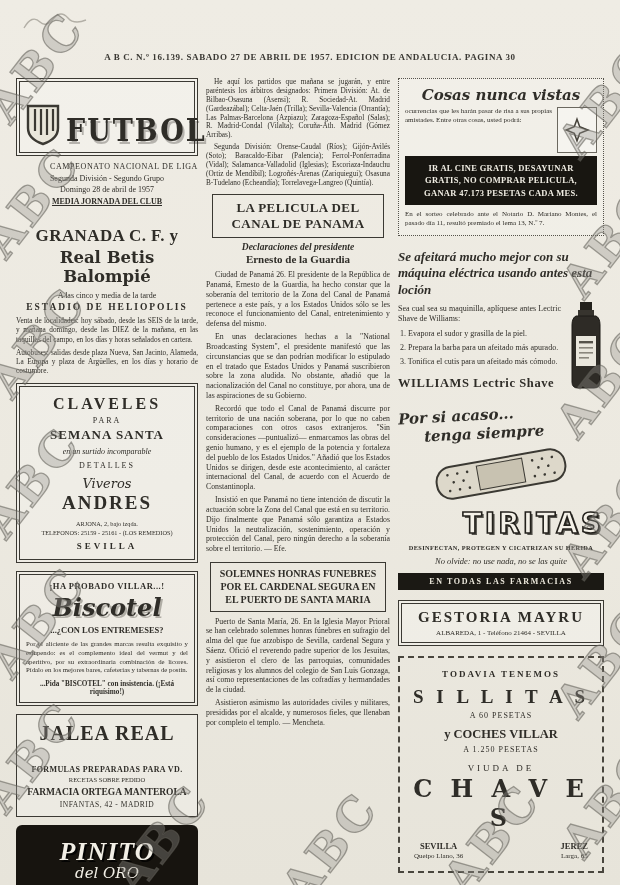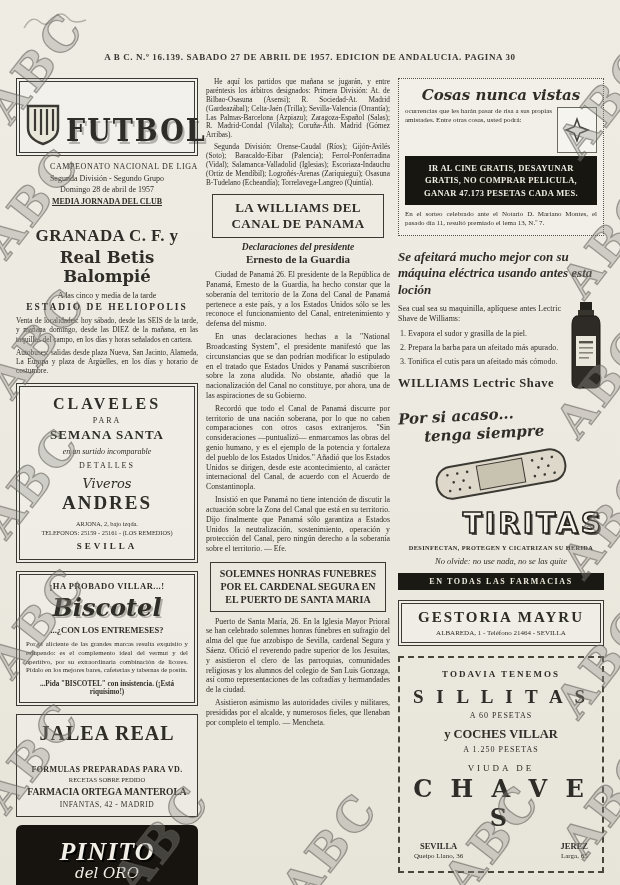--- a/index.html
+++ b/index.html
@@ -212,21 +212,21 @@
       <div class="pi-l1">será la sensación de la</div>
       <div class="pi-l2">FERIA DE SEVILLA 1957</div>
     </div>
   </div>
 
   <div class="col col-mid">
     <p class="res">He aquí los partidos que mañana se jugarán, y entre paréntesis los árbitros designados: Primera División: At. de Bilbao-Osasuna (Asensi); R. Sociedad-At. Madrid (Gardeazábal); Celta-Jaén (Trilla); Sevilla-Valencia (Orrantía); Las Palmas-Barcelona (Azpiazu); Zaragoza-Español (Salas); R. Madrid-Condal (Vilalta); Coruña-Ath. Madrid (Gómez Arribas).</p>
     <p class="res">Segunda División: Orense-Caudal (Ríos); Gijón-Avilés (Soto); Baracaldo-Eibar (Palencia); Ferrol-Ponferradina (Vidal); Salamanca-Valladolid (Iglesias); Escoriaza-Indauchu (Ortiz de Mendíbil); Logroñés-Arenas (Zariquiegui); Osasuna B-Tudelano (Echeandía); Torrelavega-Langreo (Quintía).</p>
 
     <div class="panama-hbox">
-      <div>LA WILLIAMS DEL</div>
+      <div>LA PELICULA DEL</div>
       <div>CANAL DE PANAMA</div>
     </div>
     <div class="pa-sub1">Declaraciones del presidente</div>
     <div class="pa-sub2">Ernesto de la Guardia</div>
 
     <p class="art">Ciudad de Panamá 26. El presidente de la República de Panamá, Ernesto de la Guardia, ha hecho constar que la soberanía del territorio de la Zona del Canal de Panamá pertenece a este país, y a los Estados Unidos sólo se les reconoce el funcionamiento del Canal, entretenimiento y defensa del mismo.</p>
     <p class="art">En unas declaraciones hechas a la "National Broadcasting System", el presidente manifestó que las circunstancias que se dan podrían modificar lo estipulado en el tratado que Estados Unidos y Panamá suscribieron sobre la zona aludida. No obstante, añadió que la nacionalización del Canal no constituye, por ahora, una de las aspiraciones de su Gobierno.</p>
     <p class="art">Recordó que todo el Canal de Panamá discurre por territorio de una nación soberana, por lo que no caben comparaciones con otros casos extranjeros. "Sin consideraciones —puntualizó— enmarcamos las obras del genio humano, y es el ejemplo de la potencia y fortaleza del pueblo de los Estados Unidos." Añadió que los Estados Unidos se dirigen, desde este acontecimiento, al carácter internacional del Canal, de acuerdo con el Acuerdo de Constantinopla.</p>
     <p class="art">Insistió en que Panamá no tiene intención de discutir la actuación sobre la Zona del Canal que está en su territorio. Dijo finalmente que Panamá sólo garantiza a Estados Unidos la neutralización, sostenimiento, operación y protección del Canal, pero ningún derecho a la soberanía sobre el territorio. — Efe.</p>
 

